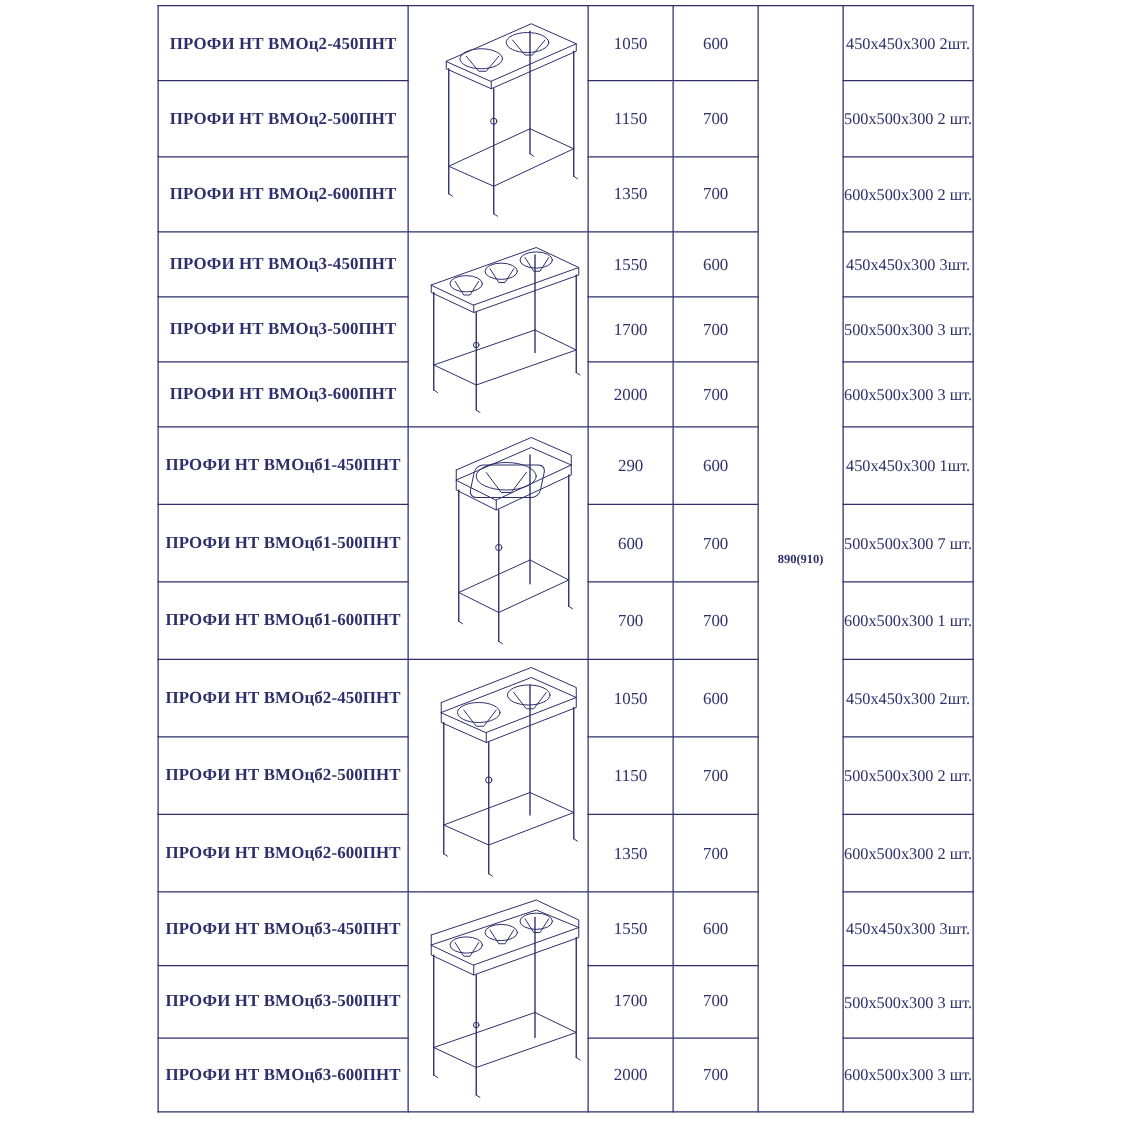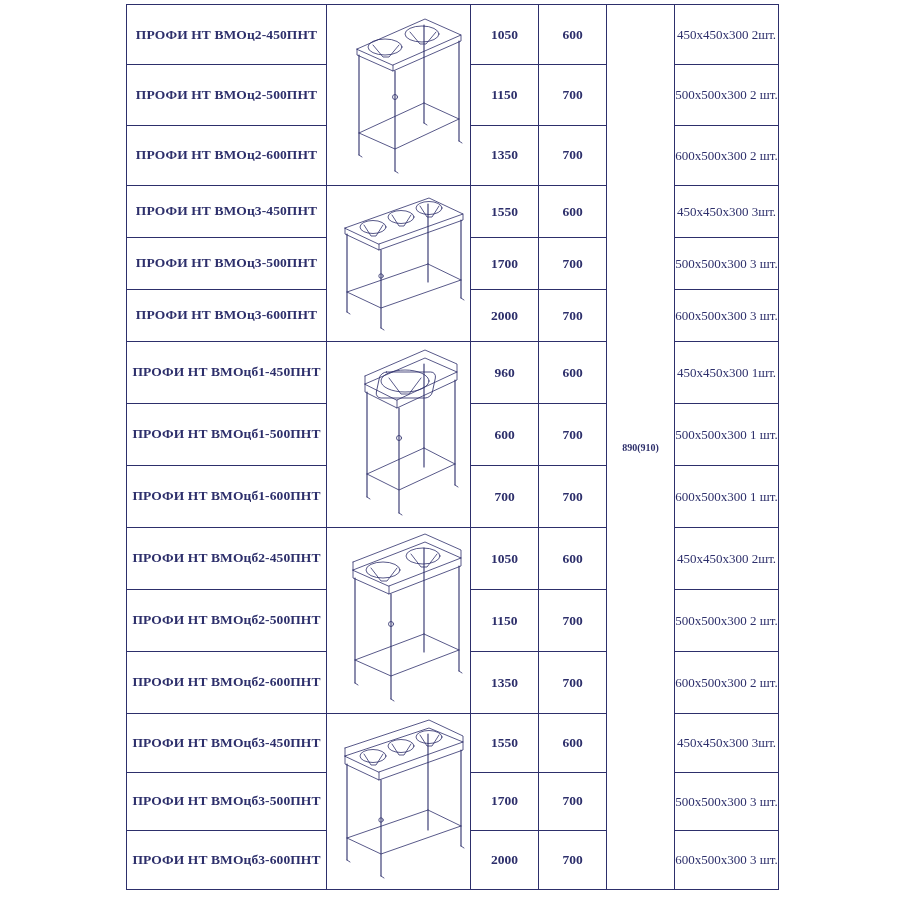--- a/index.html
+++ b/index.html
@@ -48,21 +48,21 @@
     font-size: 13.5px;
     font-weight: 700;
     line-height: 1.35;
     text-align: center;
     padding: 4px 6px;
     letter-spacing: 0.1px;
   }
   .num-cell {
     font-family: "Liberation Serif", serif;
     font-size: 13.5px;
-    font-weight: 700;
+    font-weight: 400;
   }
   .bowl-cell {
     font-family: "Liberation Serif", serif;
     font-size: 13px;
     font-weight: 400;
     line-height: 1.35;
     padding: 3px 2px;
   }
   .height-cell {
     font-family: "Liberation Serif", serif;
@@ -218,29 +218,29 @@
 
             <polyline points="38,132 70,148 126,122" class="thin"></polyline>
             <line x1="38" y1="132" x2="95" y2="106" class="thin"></line>
             <line x1="95" y1="106" x2="126" y2="122" class="thin"></line>
             <line x1="38" y1="155" x2="41" y2="157" class="thin"></line>
             <line x1="70" y1="171" x2="73" y2="173" class="thin"></line>
             <line x1="126" y1="143" x2="129" y2="145" class="thin"></line>
             <circle cx="70" cy="96" r="2.5" class="thin"></circle>
           </svg>
         </td>
-        <td class="num-cell">960</td>
+        <td class="num-cell">290</td>
         <td class="num-cell">600</td>
         <td class="bowl-cell">450х450х300 1шт.</td>
       </tr>
       <tr>
         <td class="name-cell">ПРОФИ НТ ВМОцб1-500ПНТ</td>
         <td class="num-cell">600</td>
         <td class="num-cell">700</td>
-        <td class="bowl-cell">500х500х300 1 шт.</td>
+        <td class="bowl-cell">500х500х300 7 шт.</td>
       </tr>
       <tr>
         <td class="name-cell">ПРОФИ НТ ВМОцб1-600ПНТ</td>
         <td class="num-cell">700</td>
         <td class="num-cell">700</td>
         <td class="bowl-cell">600х500х300 1 шт.</td>
       </tr>
 
       <tr>
         <td class="name-cell">ПРОФИ НТ ВМОцб2-450ПНТ</td>

